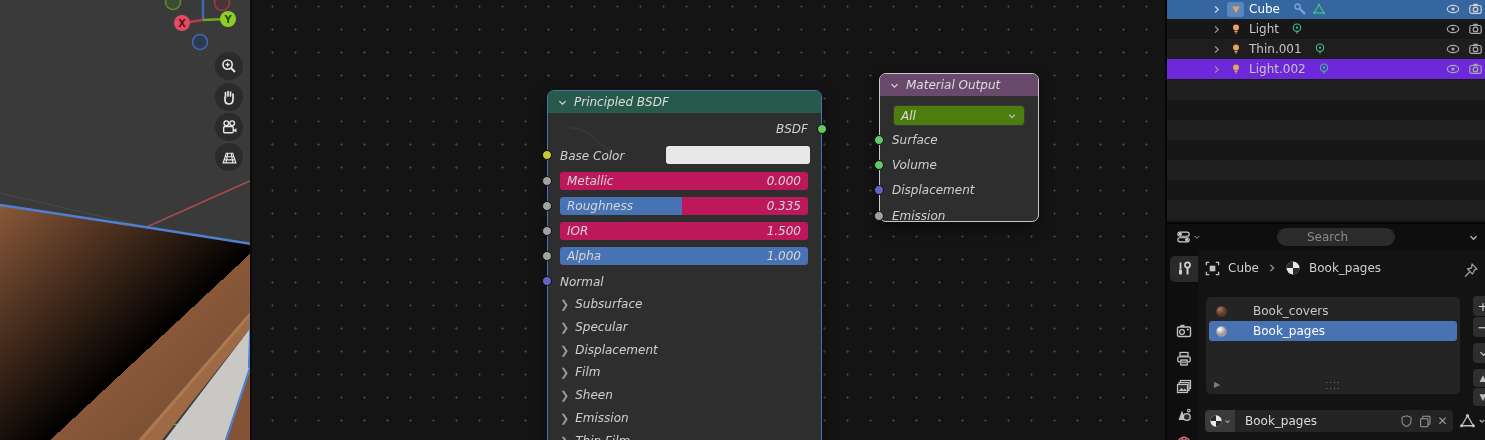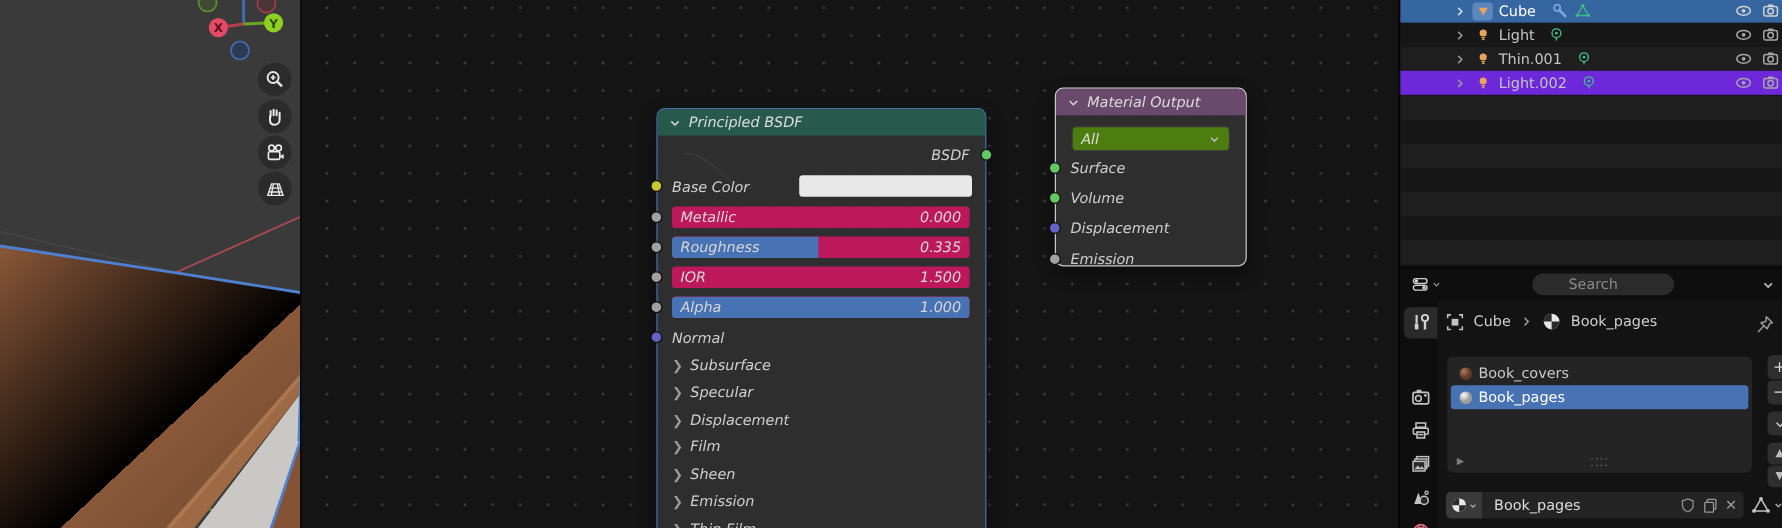--- a/index.html
+++ b/index.html
@@ -48,21 +48,21 @@
   .etype-btn { position:absolute; left:6px; top:3px; width:30px; height:20px; border-radius:4px; display:flex; align-items:center; gap:2px; justify-content:center; }
   .search-box { position:absolute; left:110px; top:4px; width:118px; height:18px; background:#2b2b2b; border-radius:9px; display:flex; align-items:center; gap:21px; padding:0 8px; }
   .search-box input { background:transparent; border:none; outline:none; color:#9a9a9a; width:80px; font-family:inherit; font-size:12px; }
   .search-box input::placeholder { color:#8a8a8a; }
   .hdr-chev { position:absolute; right:2px; top:3px; width:20px; height:20px; display:flex; align-items:center; justify-content:center; }
   #prop-tabs { position:absolute; left:0; top:26px; width:31px; bottom:0; background:#0e0e0e; }
   .ptab { position:absolute; left:3px; width:28px; height:26px; display:flex; align-items:center; justify-content:center; border-radius:5px 0 0 5px; }
   .ptab.active { background:#2a2a2a; }
   #crumb { position:absolute; left:38px; top:36px; display:flex; align-items:center; gap:8px; color:#cfcfcf; }
   #slot-list { position:absolute; left:39px; top:73px; width:254px; height:97px; background:#242424; border-radius:5px; }
-  .slot-row { position:absolute; left:3px; right:3px; height:20px; border-radius:3px; display:flex; align-items:center; gap:4px; padding-left:6px; color:#c9c9c9; }
+  .slot-row { position:absolute; left:3px; right:3px; height:20px; border-radius:3px; display:flex; align-items:center; gap:25px; padding-left:6px; color:#c9c9c9; }
   .slot-row.sel { background:#4772b3; color:#fff; }
   .grip { position:absolute; bottom:3px; width:100%; display:flex; justify-content:center; color:#7d7d7d; font-size:9px; letter-spacing:1px; }
   .playtri { position:absolute; left:8px; bottom:5px; color:#7d7d7d; font-size:8px; }
   .side-btn { position:absolute; left:306px; width:20px; height:20px; background:#2e2e2e; border-radius:4px 0 0 4px; color:#d4d4d4; display:flex; align-items:center; justify-content:center; font-size:13px; }
   .side-btn.small { height:18px; font-size:9px; color:#bdbdbd; }
   #datablock { position:absolute; left:38px; top:186px; height:22px; display:flex; }
   .db-ico { width:30px; background:#3a3a3a; border-radius:4px 0 0 4px; display:flex; align-items:center; justify-content:center; gap:1px; }
   .db-name { width:160px; background:#242424; color:#dcdcdc; display:flex; align-items:center; padding-left:10px; }
   .db-btns { width:58px; background:#242424; border-radius:0 4px 4px 0; display:flex; align-items:center; justify-content:space-evenly; color:#9a9a9a; }
   #link-btn { position:absolute; left:292px; top:186px; height:22px; display:flex; align-items:center; gap:2px; }

